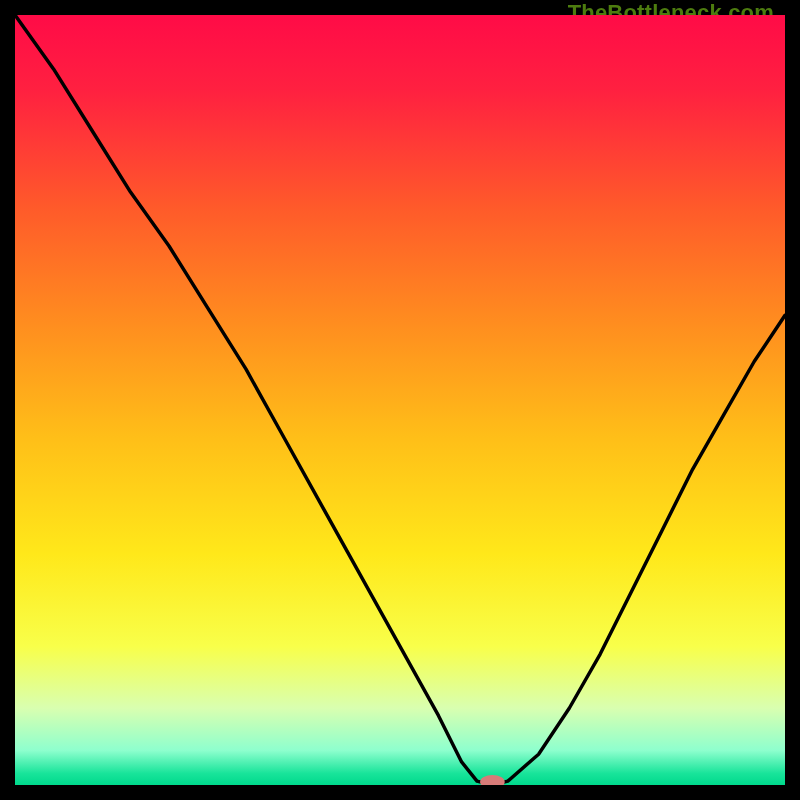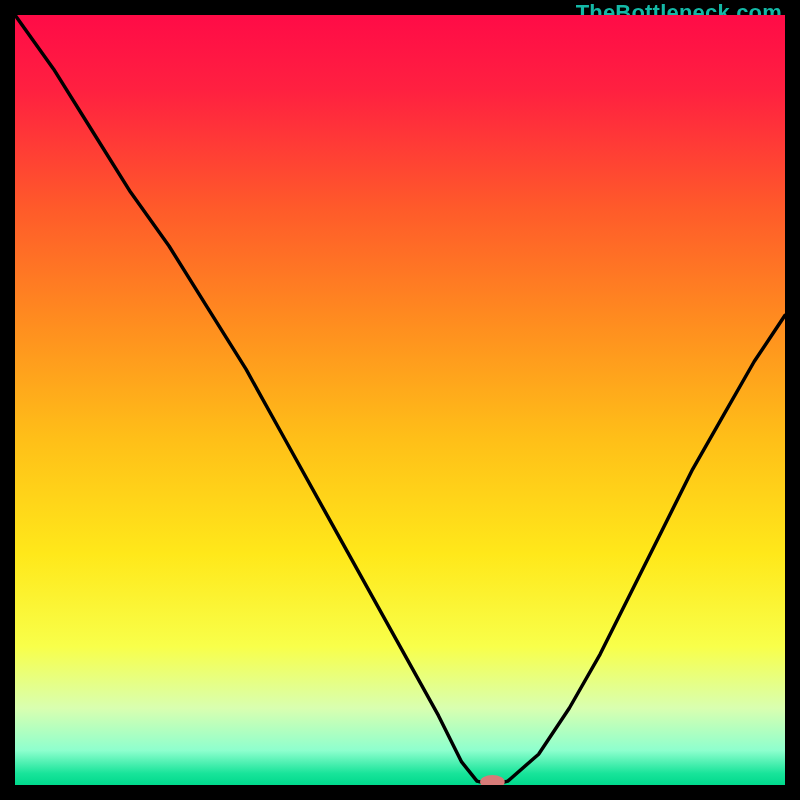--- a/index.html
+++ b/index.html
@@ -21,25 +21,25 @@
   .plot {
     position: absolute;
     left: 15px;
     top: 15px;
     width: 770px;
     height: 770px;
   }
   .watermark {
     position: absolute;
     top: 0;
-    right: 18px;
+    right: 26px;
     font-family: Arial, Helvetica, sans-serif;
     font-size: 22px;
     font-weight: 600;
-    color: #14b8a6;
+    color: #4d7c0f;
     letter-spacing: 0.2px;
   }
   svg { display: block; }
 </style>
 </head>
 <body>
 
 <div class="frame">
   <div class="watermark">TheBottleneck.com</div>
 

